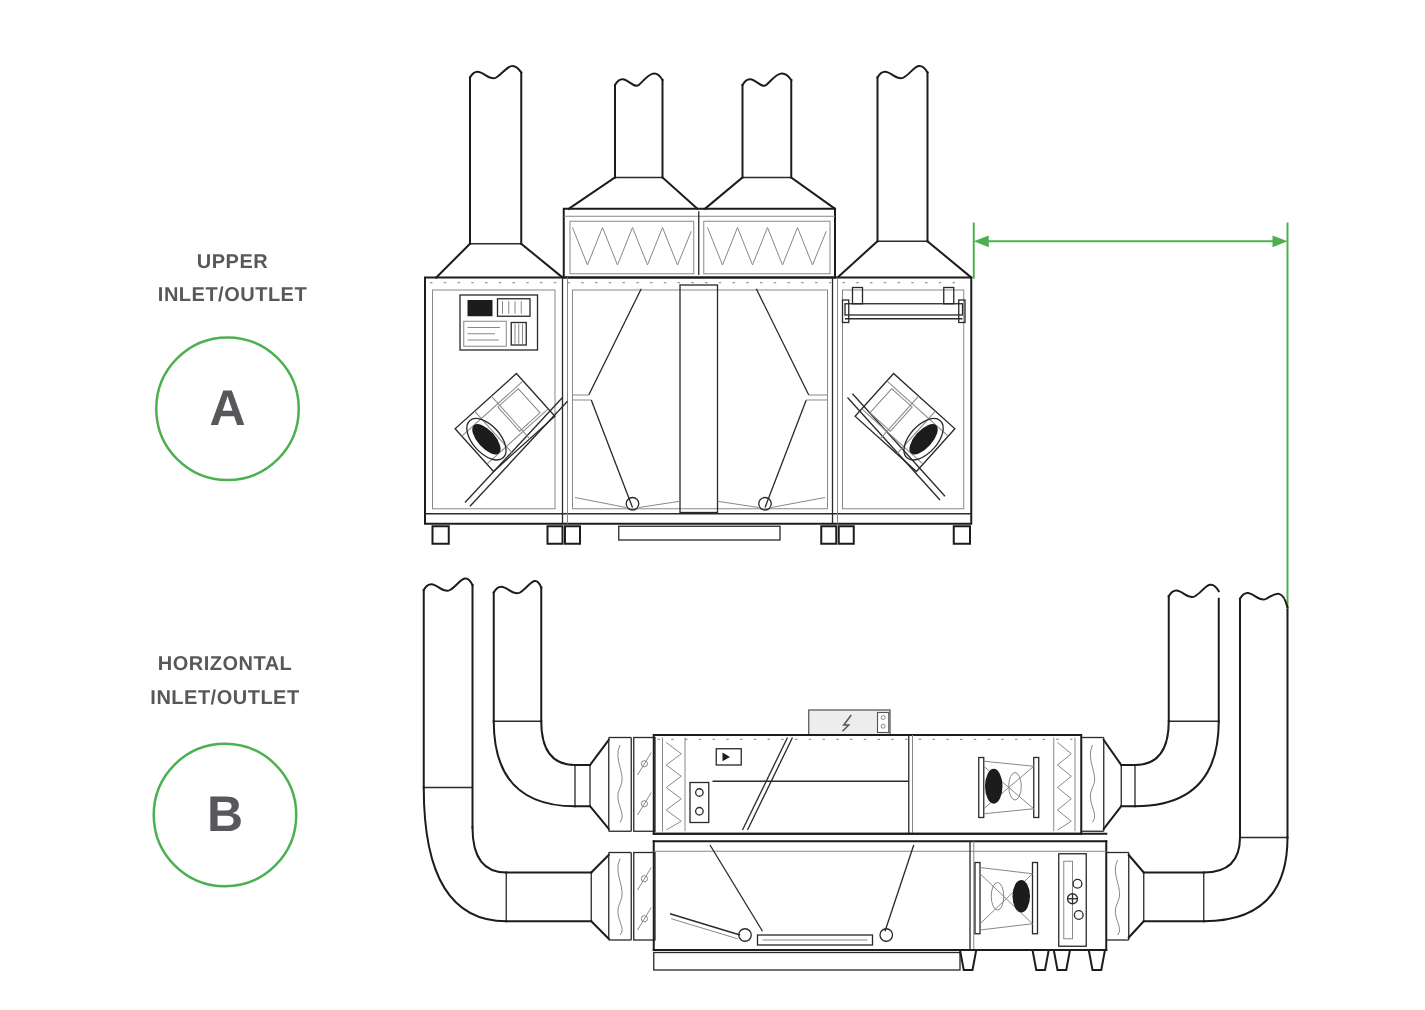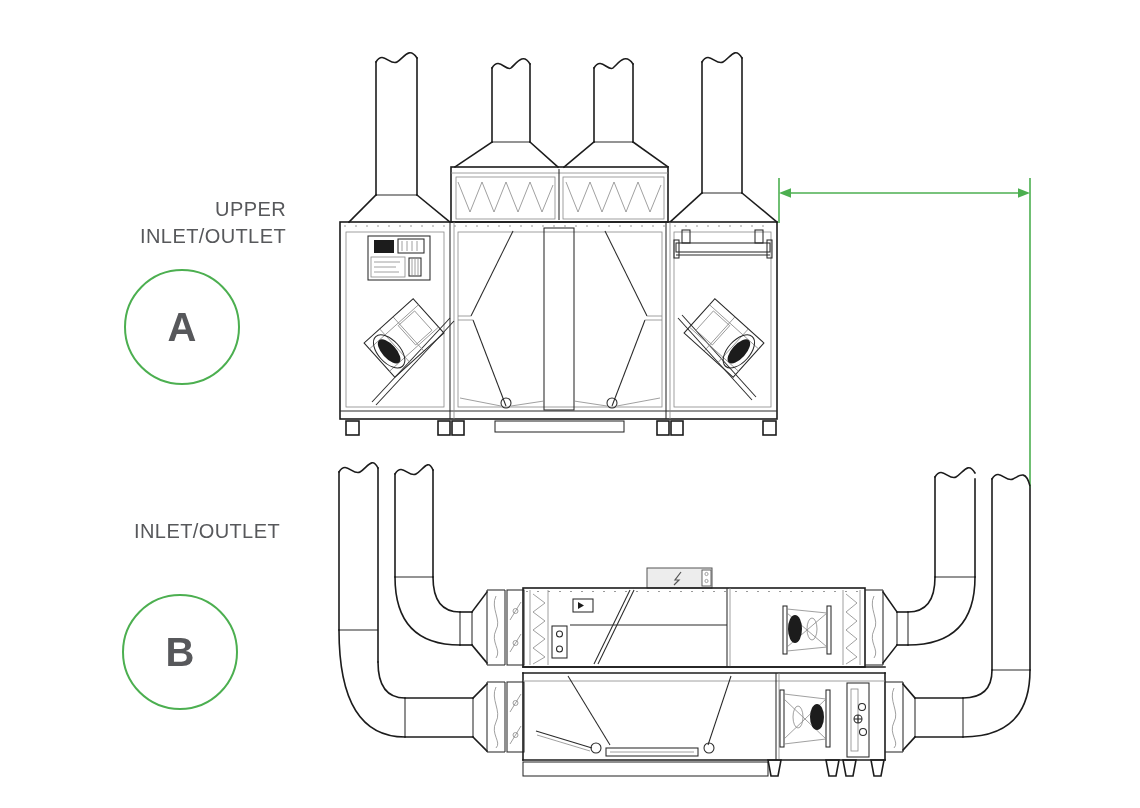--- a/index.html
+++ b/index.html
@@ -6,22 +6,22 @@
     --accent-green:#4caf50;
     --label-text:#57585b;
     --drawing-line:#2a2a2a;
   }
   html,body{margin:0;padding:0;background:#fff;}
   .stage{
     position:relative;width:1140px;height:808px;background:#ffffff;overflow:hidden;
     font-family:"Liberation Sans", sans-serif;
   }
   .cfg-title{
-    position:absolute;text-align:right;color:var(--label-text);
-    font-weight:400;font-size:20px;line-height:27px;letter-spacing:.4px;
+    position:absolute;text-align:center;color:var(--label-text);
+    font-weight:700;font-size:16px;line-height:27px;letter-spacing:.4px;
   }
   .badge{
     position:absolute;width:112px;height:112px;border-radius:50%;
     border:2px solid var(--accent-green);display:flex;align-items:center;justify-content:center;
     color:var(--label-text);font-weight:700;font-size:40px;background:#fff;
   }
   svg{position:absolute;left:0;top:0;}
   .hv{stroke:#1c1c1c;stroke-width:1.6;fill:none;stroke-linecap:square;}
   .ln{stroke:var(--drawing-line);stroke-width:1.05;fill:none;}
   .lt{stroke:#888;stroke-width:.8;fill:none;}
@@ -39,20 +39,21 @@
 
   <div class="cfg-title" style="left:86px;top:196px;width:200px;">
     <div>UPPER</div>
     <div>INLET/OUTLET</div>
   </div>
   <div class="badge" style="left:124px;top:269px;">
     <span>A</span>
   </div>
 
   <div class="cfg-title" style="left:80px;top:518px;width:200px;">
+    <div>HORIZONTAL</div>
     <div>INLET/OUTLET</div>
   </div>
   <div class="badge" style="left:122px;top:594px;">
     <span>B</span>
   </div>
 
   <svg width="1140" height="808" viewBox="0 0 1140 808">
 
     <g>
 

